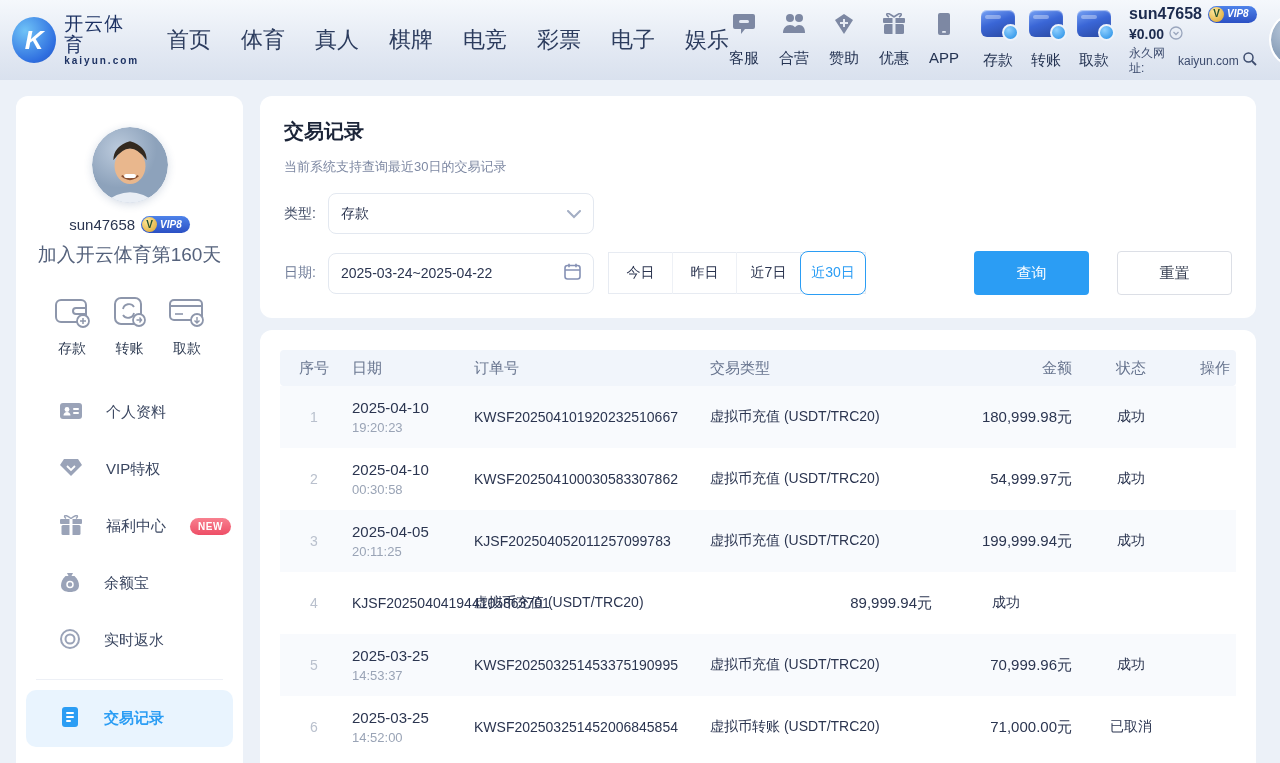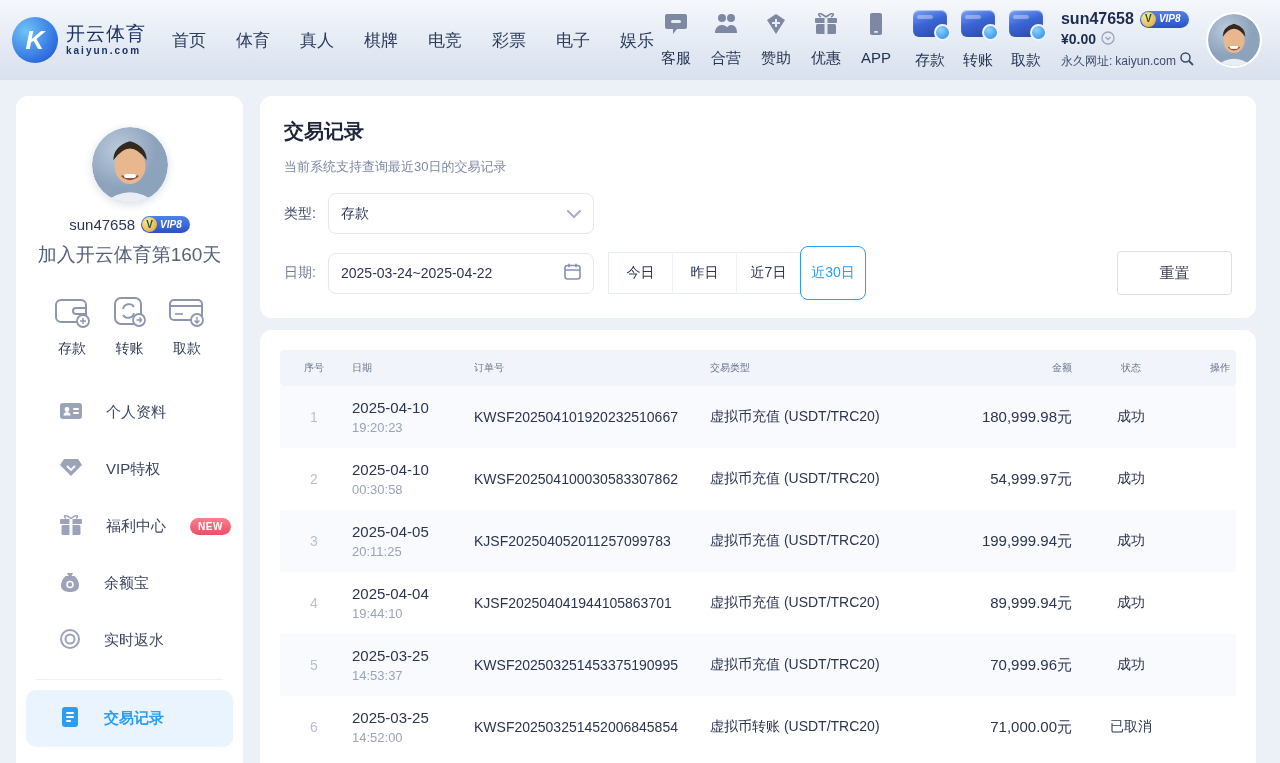--- a/index.html
+++ b/index.html
@@ -12,21 +12,21 @@
     display:flex; align-items:center; padding:0 20px 0 12px; }
   .logo { display:flex; align-items:center; gap:8px; }
   .logo-mark { width:46px; height:46px; border-radius:50%;
     background:radial-gradient(circle at 30% 30%,#6fc3f7,#2f6fe0 70%,#2553b8);
     color:#fff; font-weight:bold; font-style:italic; font-size:26px;
     display:flex; align-items:center; justify-content:center; }
   .logo-text { line-height:1.1; }
   .logo-brand { font-size:19px; font-weight:normal; color:#1d3263; letter-spacing:1px; }
   .logo-domain { font-size:10px; font-weight:bold; color:#1d3263; letter-spacing:2px; }
   .nav-menu { display:flex; gap:30px; margin-left:26px; }
-  .nav-menu-item { font-size:17px; color:#2c3c5e; cursor:pointer; white-space:nowrap; }
+  .nav-menu-item { font-size:22px; color:#2c3c5e; cursor:pointer; white-space:nowrap; }
   .shortcuts { display:flex; gap:20px; margin-left:auto; }
   .shortcut { display:flex; flex-direction:column; align-items:center; gap:14px; cursor:pointer; }
   .shortcut svg { display:block; }
   .shortcut-label { font-size:15px; color:#243352; white-space:nowrap; }
   .wallet-shortcuts { display:flex; gap:14px; margin-left:22px; }
   .icon3d { width:34px; height:27px; border-radius:6px; position:relative;
     background:linear-gradient(160deg,#7aa5f5 0%,#3a66d6 45%,#29479e 100%);
     box-shadow:inset 0 1px 1px rgba(255,255,255,.55); }
   .icon3d::before { content:""; position:absolute; left:4px; top:5px; width:16px; height:4px;
     border-radius:2px; background:rgba(255,255,255,.35); }
@@ -83,33 +83,33 @@
   .f-label.muted { color:#707d99; }
   .select-box, .date-box { width:266px; height:41px; border:1px solid #e3e8f0; border-radius:8px;
     display:flex; align-items:center; padding:0 12px; cursor:pointer; background:#fff; }
   .select-value, .date-value { font-size:14px; color:#2b3550; flex:1; }
   .range-group { display:flex; align-items:center; height:42px; margin-left:14px;
     border:1px solid #e7ebf2; border-radius:0; background:#fff; }
   .range-seg { width:64px; height:42px; display:flex; align-items:center; justify-content:center;
     font-size:14px; color:#2b3550; cursor:pointer; border-right:1px solid #eef1f6; }
   .range-seg:last-child { border-right:none; }
   .range-seg.selected { border:1px solid #2b9df4; border-radius:8px; color:#2b9df4;
-    margin:-1px; height:54px; width:66px; background:#fff; }
+    margin:-1px; height:44px; width:66px; background:#fff; }
   .f-buttons { margin-left:auto; display:flex; gap:28px; }
   .btn { width:115px; height:44px; border-radius:4px; font-size:15px; display:flex;
     align-items:center; justify-content:center; cursor:pointer; }
   .btn-primary { background:#2b9df4; color:#fff; }
   .btn-plain { background:#fff; border:1px solid #dcdfe6; color:#3a4254; }
 
   
   .table-inner { padding:20px 20px 0; }
   .t-grid { display:grid; grid-template-columns:68px 122px 236px 230px 140px 110px 1fr;
     align-items:center; }
   .t-head { height:36px; background:#f1f5fb; border-radius:4px; }
-  .t-head .t-cell { font-size:10px; color:#68758f; }
+  .t-head .t-cell { font-size:15px; color:#68758f; }
   .t-cell { padding:0 4px; }
   .t-cell.c-seq { text-align:center; }
   .t-cell.c-amount { text-align:right; }
   .t-cell.c-status { text-align:center; }
   .t-cell.c-action { text-align:right; padding-right:6px; }
   .t-row { height:62px; }
   .t-row:nth-child(even) { background:#f8fafd; }
   .row-seq { font-size:14px; color:#b9c0cd; }
   .row-date { font-size:15px; color:#2b3550; line-height:1.3; }
   .row-time { font-size:13px; color:#9aa4b6; }
@@ -416,20 +416,21 @@
       </div>
 
       <div class="range-group">
         <div class="range-seg">今日</div>
         <div class="range-seg">昨日</div>
         <div class="range-seg">近7日</div>
         <div class="range-seg selected">近30日</div>
       </div>
 
       <div class="f-buttons">
+        <div class="btn btn-primary">查询</div>
         <div class="btn btn-plain">重置</div>
       </div>
     </div>
   </div>
 </div>
 
 <div class="panel table-panel">
   <div class="table-inner">
     <div class="t-grid t-head">
       <span class="t-cell c-seq">序号</span>
@@ -466,21 +467,20 @@
       <span class="t-cell"><span class="row-date">2025-04-05</span><br><span class="row-time">20:11:25</span></span>
       <span class="t-cell row-order">KJSF202504052011257099783</span>
       <span class="t-cell row-type">虚拟币充值 (USDT/TRC20)</span>
       <span class="t-cell c-amount row-amount">199,999.94元</span>
       <span class="t-cell c-status row-status">成功</span>
       <span class="t-cell c-action"></span>
     </div>
 
     <div class="t-grid t-row">
       <span class="t-cell c-seq row-seq">4</span>
-      <span class="t-cell"><span class="row-date">2025-04-04</span><br><span class="row-time">19:44:10</span></span>
       <span class="t-cell row-order">KJSF202504041944105863701</span>
       <span class="t-cell row-type">虚拟币充值 (USDT/TRC20)</span>
       <span class="t-cell c-amount row-amount">89,999.94元</span>
       <span class="t-cell c-status row-status">成功</span>
       <span class="t-cell c-action"></span>
     </div>
 
     <div class="t-grid t-row">
       <span class="t-cell c-seq row-seq">5</span>
       <span class="t-cell"><span class="row-date">2025-03-25</span><br><span class="row-time">14:53:37</span></span>

